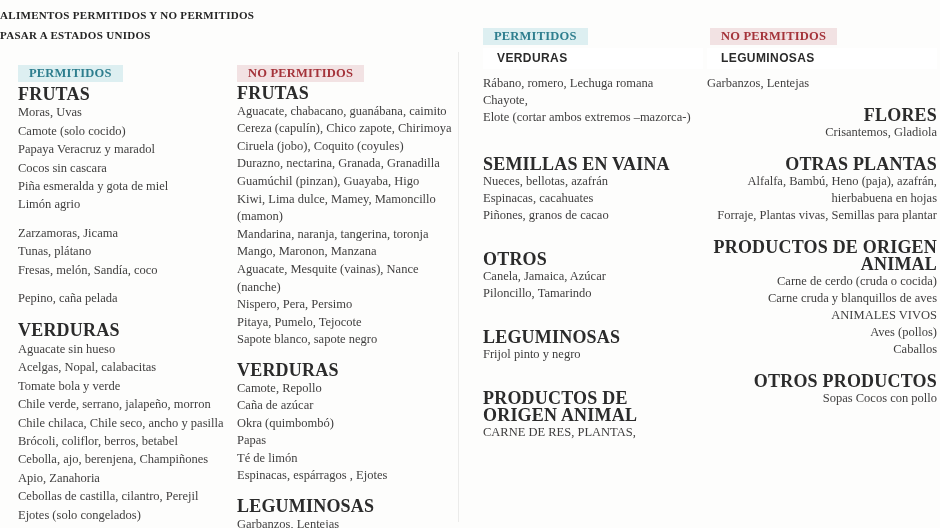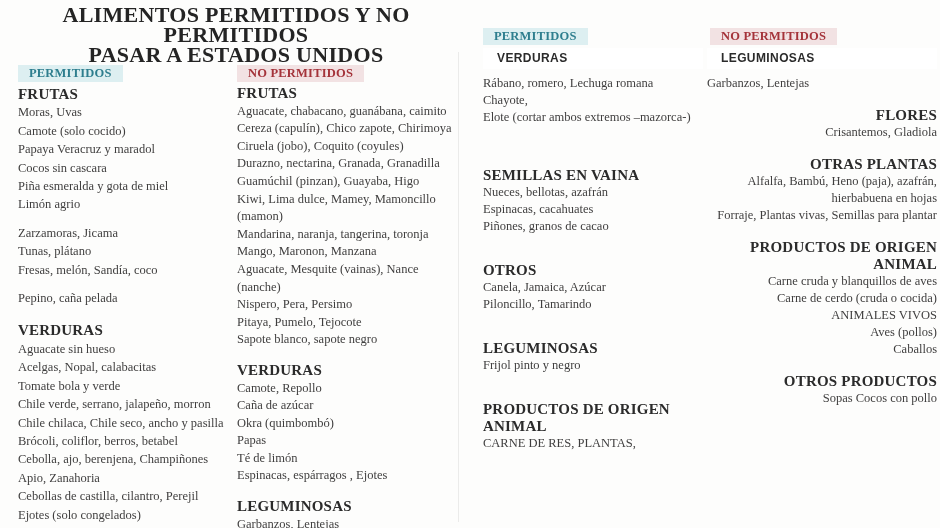--- a/index.html
+++ b/index.html
@@ -17,23 +17,22 @@
   .seam {
     position: absolute;
     top: 52px; left: 458px;
     width: 1px; height: 470px;
     background: #ebebea;
   }
   .doc-title {
     position: absolute;
     top: 5px; left: 0;
     width: 472px;
-    text-align: center;
     font-weight: bold;
-    font-size: 22px;
+    font-size: 11px;
     line-height: 20px;
     color: #242424;
     letter-spacing: 0.3px;
   }
   .column { position: absolute; }
   .col-1 { top: 63px;  left: 18px;  width: 214px; }
   .col-2 { top: 63px;  left: 237px; width: 242px; }
   .col-3 { top: 26px;  left: 483px; width: 220px; }
   .col-4 { top: 26px;  left: 707px; width: 230px; }
 
@@ -45,21 +44,21 @@
     padding: 1px 11px;
     letter-spacing: 0.2px;
     margin-bottom: 3px;
   }
   .col-header.permitted     { color: #2e7e8e; background: #ddeff1; }
   .col-header.not-permitted { color: #a4333a; background: #f2e2e3; }
 
   .section { margin: 0; }
   .section-heading {
     font-weight: bold;
-    font-size: 15px;
+    font-size: 18px;
     color: #2b2b2b;
     letter-spacing: 0.2px;
   }
   .section-heading.sans {
     font-family: "Liberation Sans", sans-serif;
     font-size: 12px;
     background: #ffffff;
     padding: 2px 0 2px 14px;
     letter-spacing: 0.4px;
   }
@@ -69,21 +68,21 @@
   
   .col-1 .line, .col-1 .section-heading { line-height: 18.4px; }
   .col-2 .line, .col-2 .section-heading { line-height: 17.6px; }
   .col-3 .line, .col-3 .section-heading { line-height: 17px; }
   .col-4 .line, .col-4 .section-heading { line-height: 17px; }
 
   .col-1 .section + .section { margin-top: 14px; }
   .col-2 .section + .section { margin-top: 13px; }
   .col-3 .section + .section { margin-top: 27px; }
   .col-4 .section + .section { margin-top: 15px; text-align: right; }
-  .col-3 .section:nth-of-type(3) { margin-top: 41px; }
+  .col-3 .section:nth-of-type(3) { margin-top: 30px; }
 
   .col-3 .section:first-of-type { margin-top: 18px; }
   .col-4 .section:first-of-type { margin-top: 18px; }
   .col-3 .section-heading.sans + .line,
   .col-4 .section-heading.sans + .line { margin-top: 6px; }
   .col-4 .col-header { margin-left: 3px; }
 </style>
 </head>
 <body>
 
@@ -178,22 +177,22 @@
       </div><div class="section">
         <div class="section-heading">FLORES</div>
         <div class="line">Crisantemos, Gladiola</div>
       </div><div class="section">
         <div class="section-heading">OTRAS PLANTAS</div>
         <div class="line">Alfalfa, Bambú, Heno (paja), azafrán,</div>
         <div class="line">hierbabuena en hojas</div>
         <div class="line">Forraje, Plantas vivas, Semillas para plantar</div>
       </div><div class="section">
         <div class="section-heading">PRODUCTOS DE ORIGEN ANIMAL</div>
+        <div class="line">Carne de cerdo (cruda o cocida)</div>
         <div class="line">Carne cruda y blanquillos de aves</div>
-        <div class="line">Carne de cerdo (cruda o cocida)</div>
         <div class="line">ANIMALES VIVOS</div>
         <div class="line">Aves (pollos)</div>
         <div class="line">Caballos</div>
       </div><div class="section">
         <div class="section-heading">OTROS PRODUCTOS</div>
         <div class="line">Sopas Cocos con pollo</div>
       </div></div>
 </div>
 
 </body></html>

